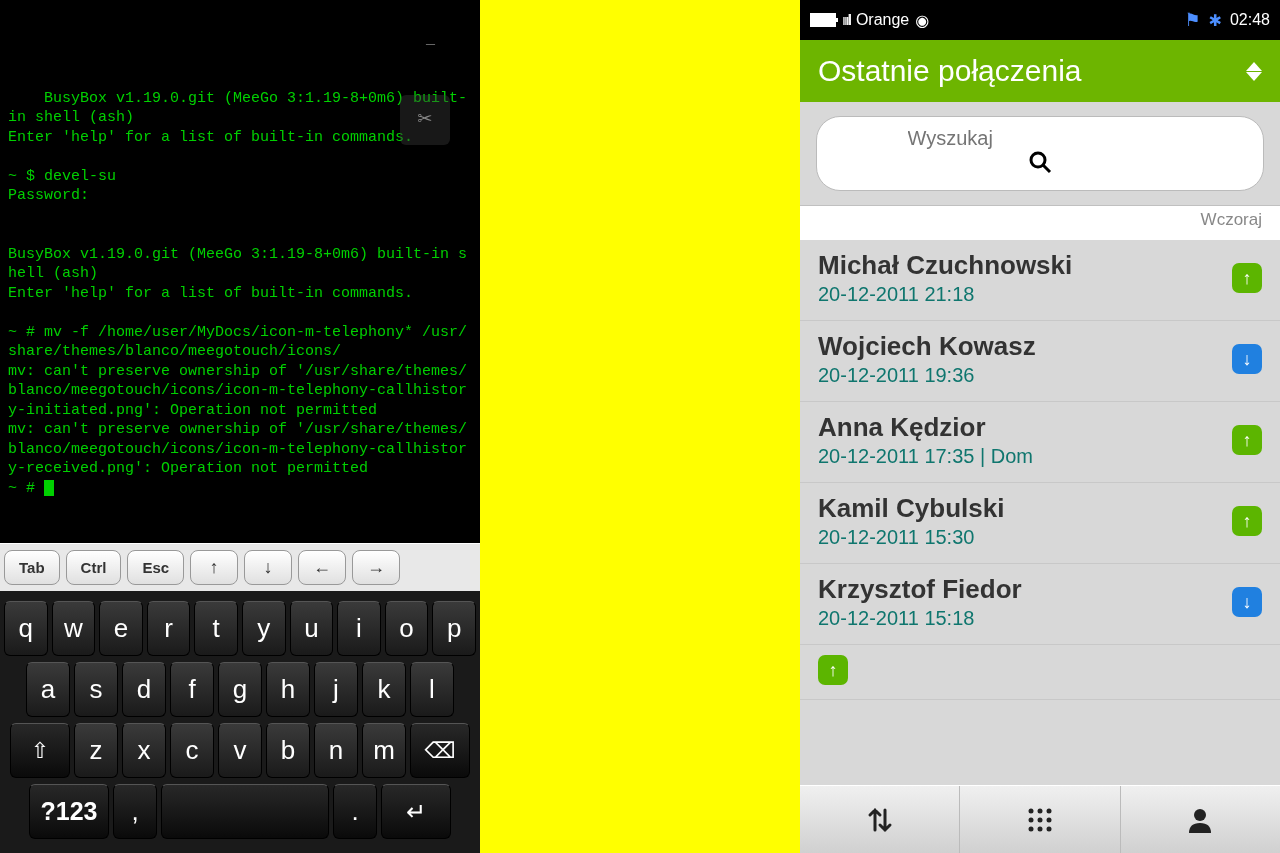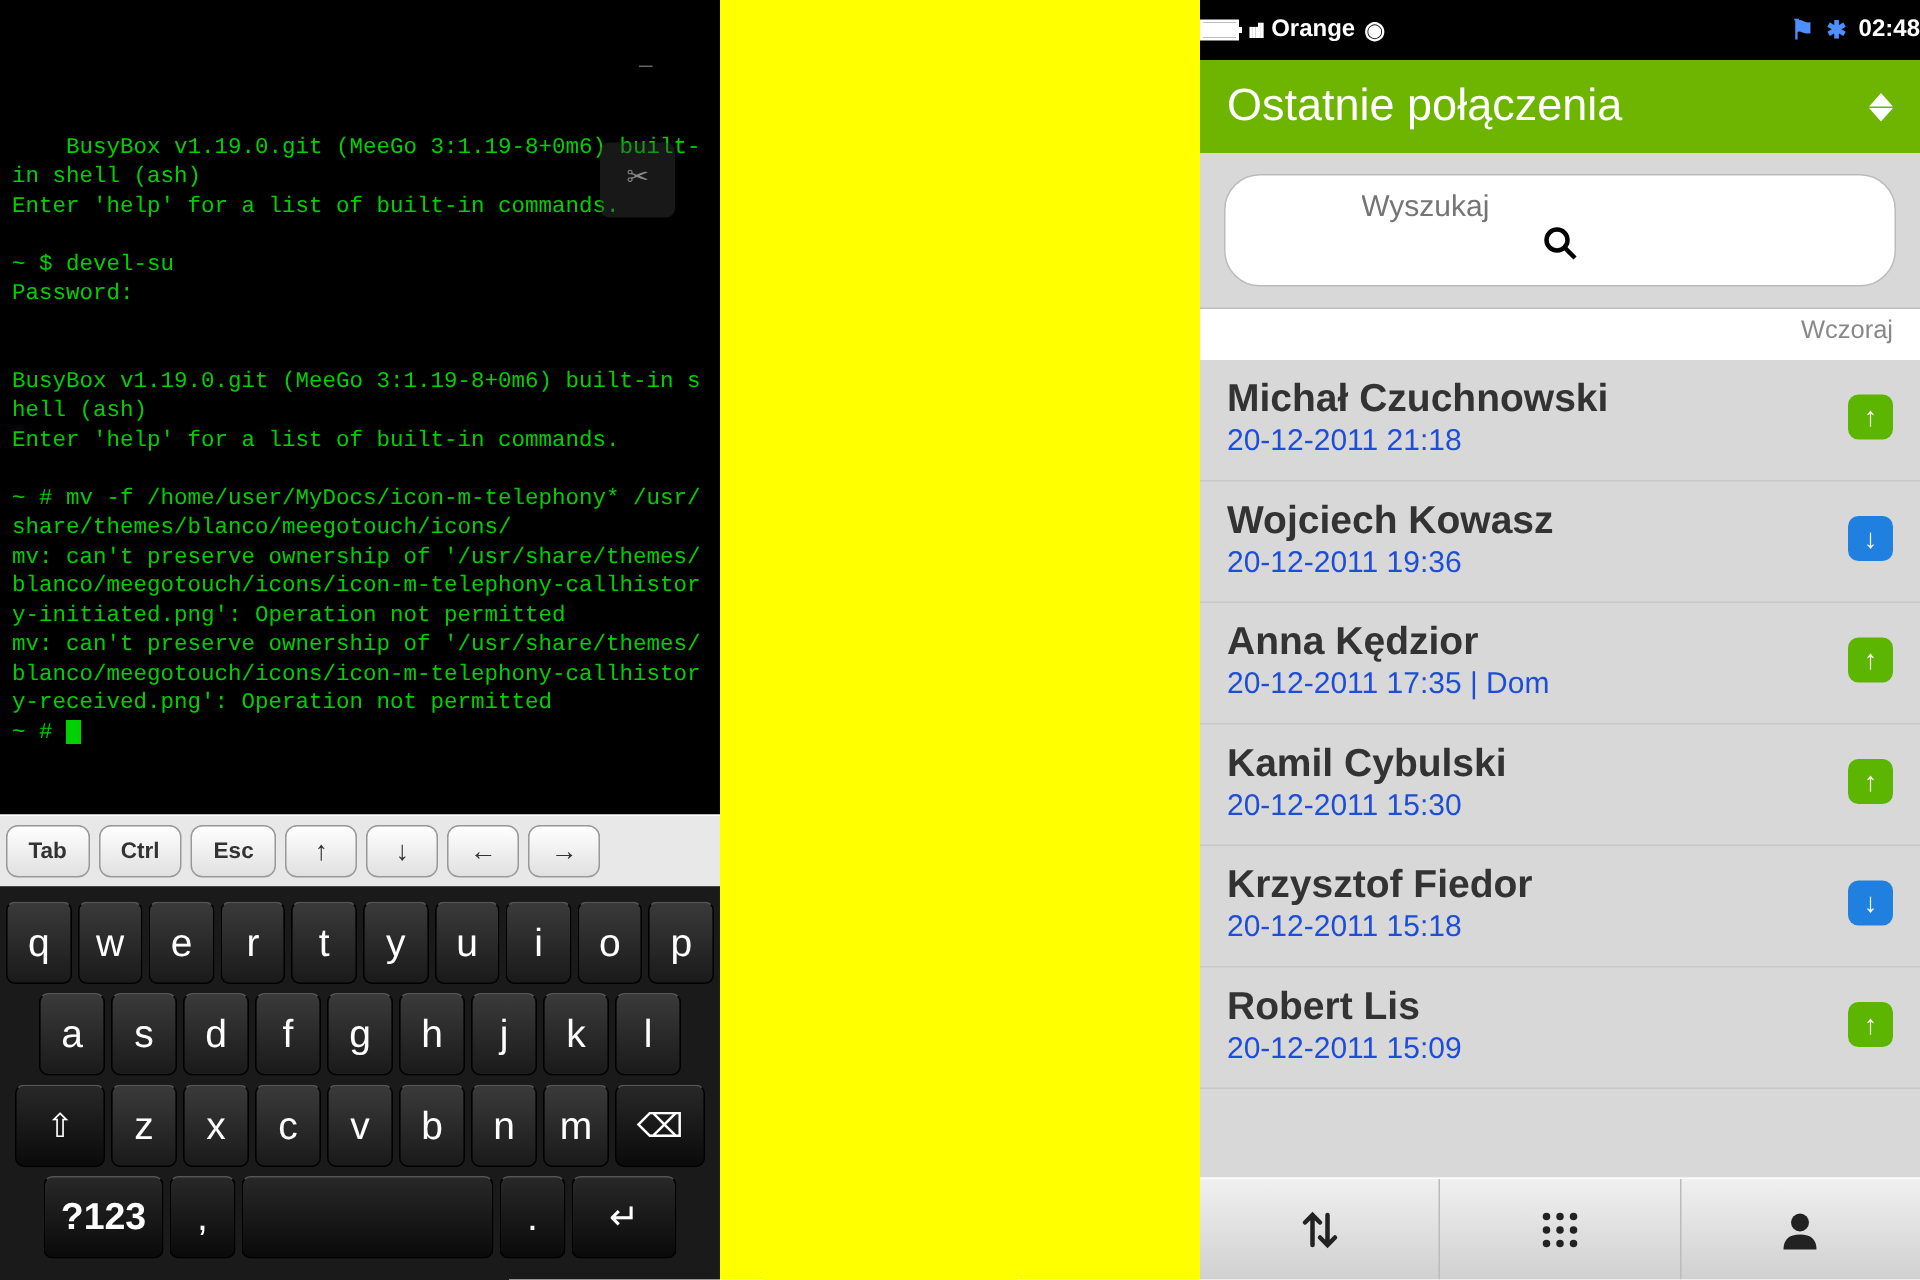--- a/index.html
+++ b/index.html
@@ -24,21 +24,21 @@
 .key.shift { width: 60px; font-size: 22px; }
 .key.bksp { width: 60px; font-size: 22px; }
 .key.enter { width: 70px; font-size: 24px; }
 .key.sym { width: 80px; font-size: 25px; font-weight: bold; }
 
 
 .middle-panel { width: 320px; height: 853px; background: #ffff00; }
 
 
 .right-panel { width: 480px; height: 853px; background: #e8e8e8; display: flex; flex-direction: column; }
-.status-bar { background: #000; color: #fff; padding: 4px 0; display: flex; align-items: center; justify-content: space-between; font-size: 16px; height: 40px; font-weight: bold; }
+.status-bar { background: #000; color: #fff; padding: 4px 10px; display: flex; align-items: center; justify-content: space-between; font-size: 16px; height: 40px; }
 .status-left { display: flex; align-items: center; gap: 6px; }
 .status-right { display: flex; align-items: center; gap: 8px; }
 .battery { width: 26px; height: 14px; border: 2px solid #fff; position: relative; }
 .battery::after { content: ''; position: absolute; right: -4px; top: 3px; width: 2px; height: 4px; background: #fff; }
 .battery-fill { background: #fff; height: 100%; width: 100%; }
 .signal { font-size: 14px; letter-spacing: -2px; }
 .flag { color: #4d8fff; font-size: 18px; }
 .bt { color: #4d8fff; }
 
 .header { background: #6db500; color: #fff; padding: 14px 18px; display: flex; align-items: center; justify-content: space-between; font-size: 30px; font-weight: 300; }
@@ -52,21 +52,21 @@
 .search-box input { border: none; outline: none; font-size: 20px; color: #888; flex: 1; background: transparent; }
 .search-icon { font-size: 22px; font-weight: bold; }
 
 .section-label { text-align: right; padding: 4px 18px 10px; color: #888; font-size: 17px; background: #ffffff; }
 
 .call-list { flex: 1; background: #d8d8d8; overflow: hidden; }
 .call-item { padding: 10px 18px 14px; border-bottom: 1px solid #c8c8c8; display: flex; align-items: center; justify-content: space-between; }
 .call-info { flex: 1; }
 .call-name { font-size: 26px; font-weight: bold; color: #333; margin-bottom: 2px; }
 .call-name.missed { color: #c92020; }
-.call-time { font-size: 20px; color: #1d4ed8; }
+.call-time { font-size: 20px; color: #0f766e; }
 .call-icon { width: 30px; height: 30px; border-radius: 7px; display: flex; align-items: center; justify-content: center; color: #fff; font-size: 18px; font-weight: bold; }
 .call-icon.out { background: #5cb500; }
 .call-icon.in { background: #2080e0; }
 .call-icon.missed { background: #c92020; }
 
 .bottom-nav { background: linear-gradient(#f0f0f0, #d0d0d0); border-top: 1px solid #fff; display: flex; height: 68px; }
 .nav-btn { flex: 1; display: flex; align-items: center; justify-content: center; font-size: 28px; color: #222; border-right: 1px solid #bbb; cursor: pointer; }
 .nav-btn:last-child { border-right: none; }
 </style>
 </head>
@@ -218,24 +218,20 @@
     <div class="call-icon out">↑</div>
       </div>
       <div class="call-item">
     <div class="call-info">
       <div class="call-name ">Krzysztof Fiedor</div>
       <div class="call-time">20-12-2011 15:18</div>
     </div>
     <div class="call-icon in">↓</div>
       </div>
       <div class="call-item">
-    <div class="call-info">
-      <div class="call-name ">Robert Lis</div>
-      <div class="call-time">20-12-2011 15:09</div>
-    </div>
     <div class="call-icon out">↑</div>
       </div>
     </div>
 
   <div class="bottom-nav">
     <div class="nav-btn">
       <svg width="30" height="30" viewBox="0 0 30 30">
           <path d="M10 5 L10 25 M5 10 L10 5 L15 10 M20 5 L20 25 M15 20 L20 25 L25 20" stroke="#222" stroke-width="3" fill="none" stroke-linecap="round"></path>
         </svg>
     </div>

